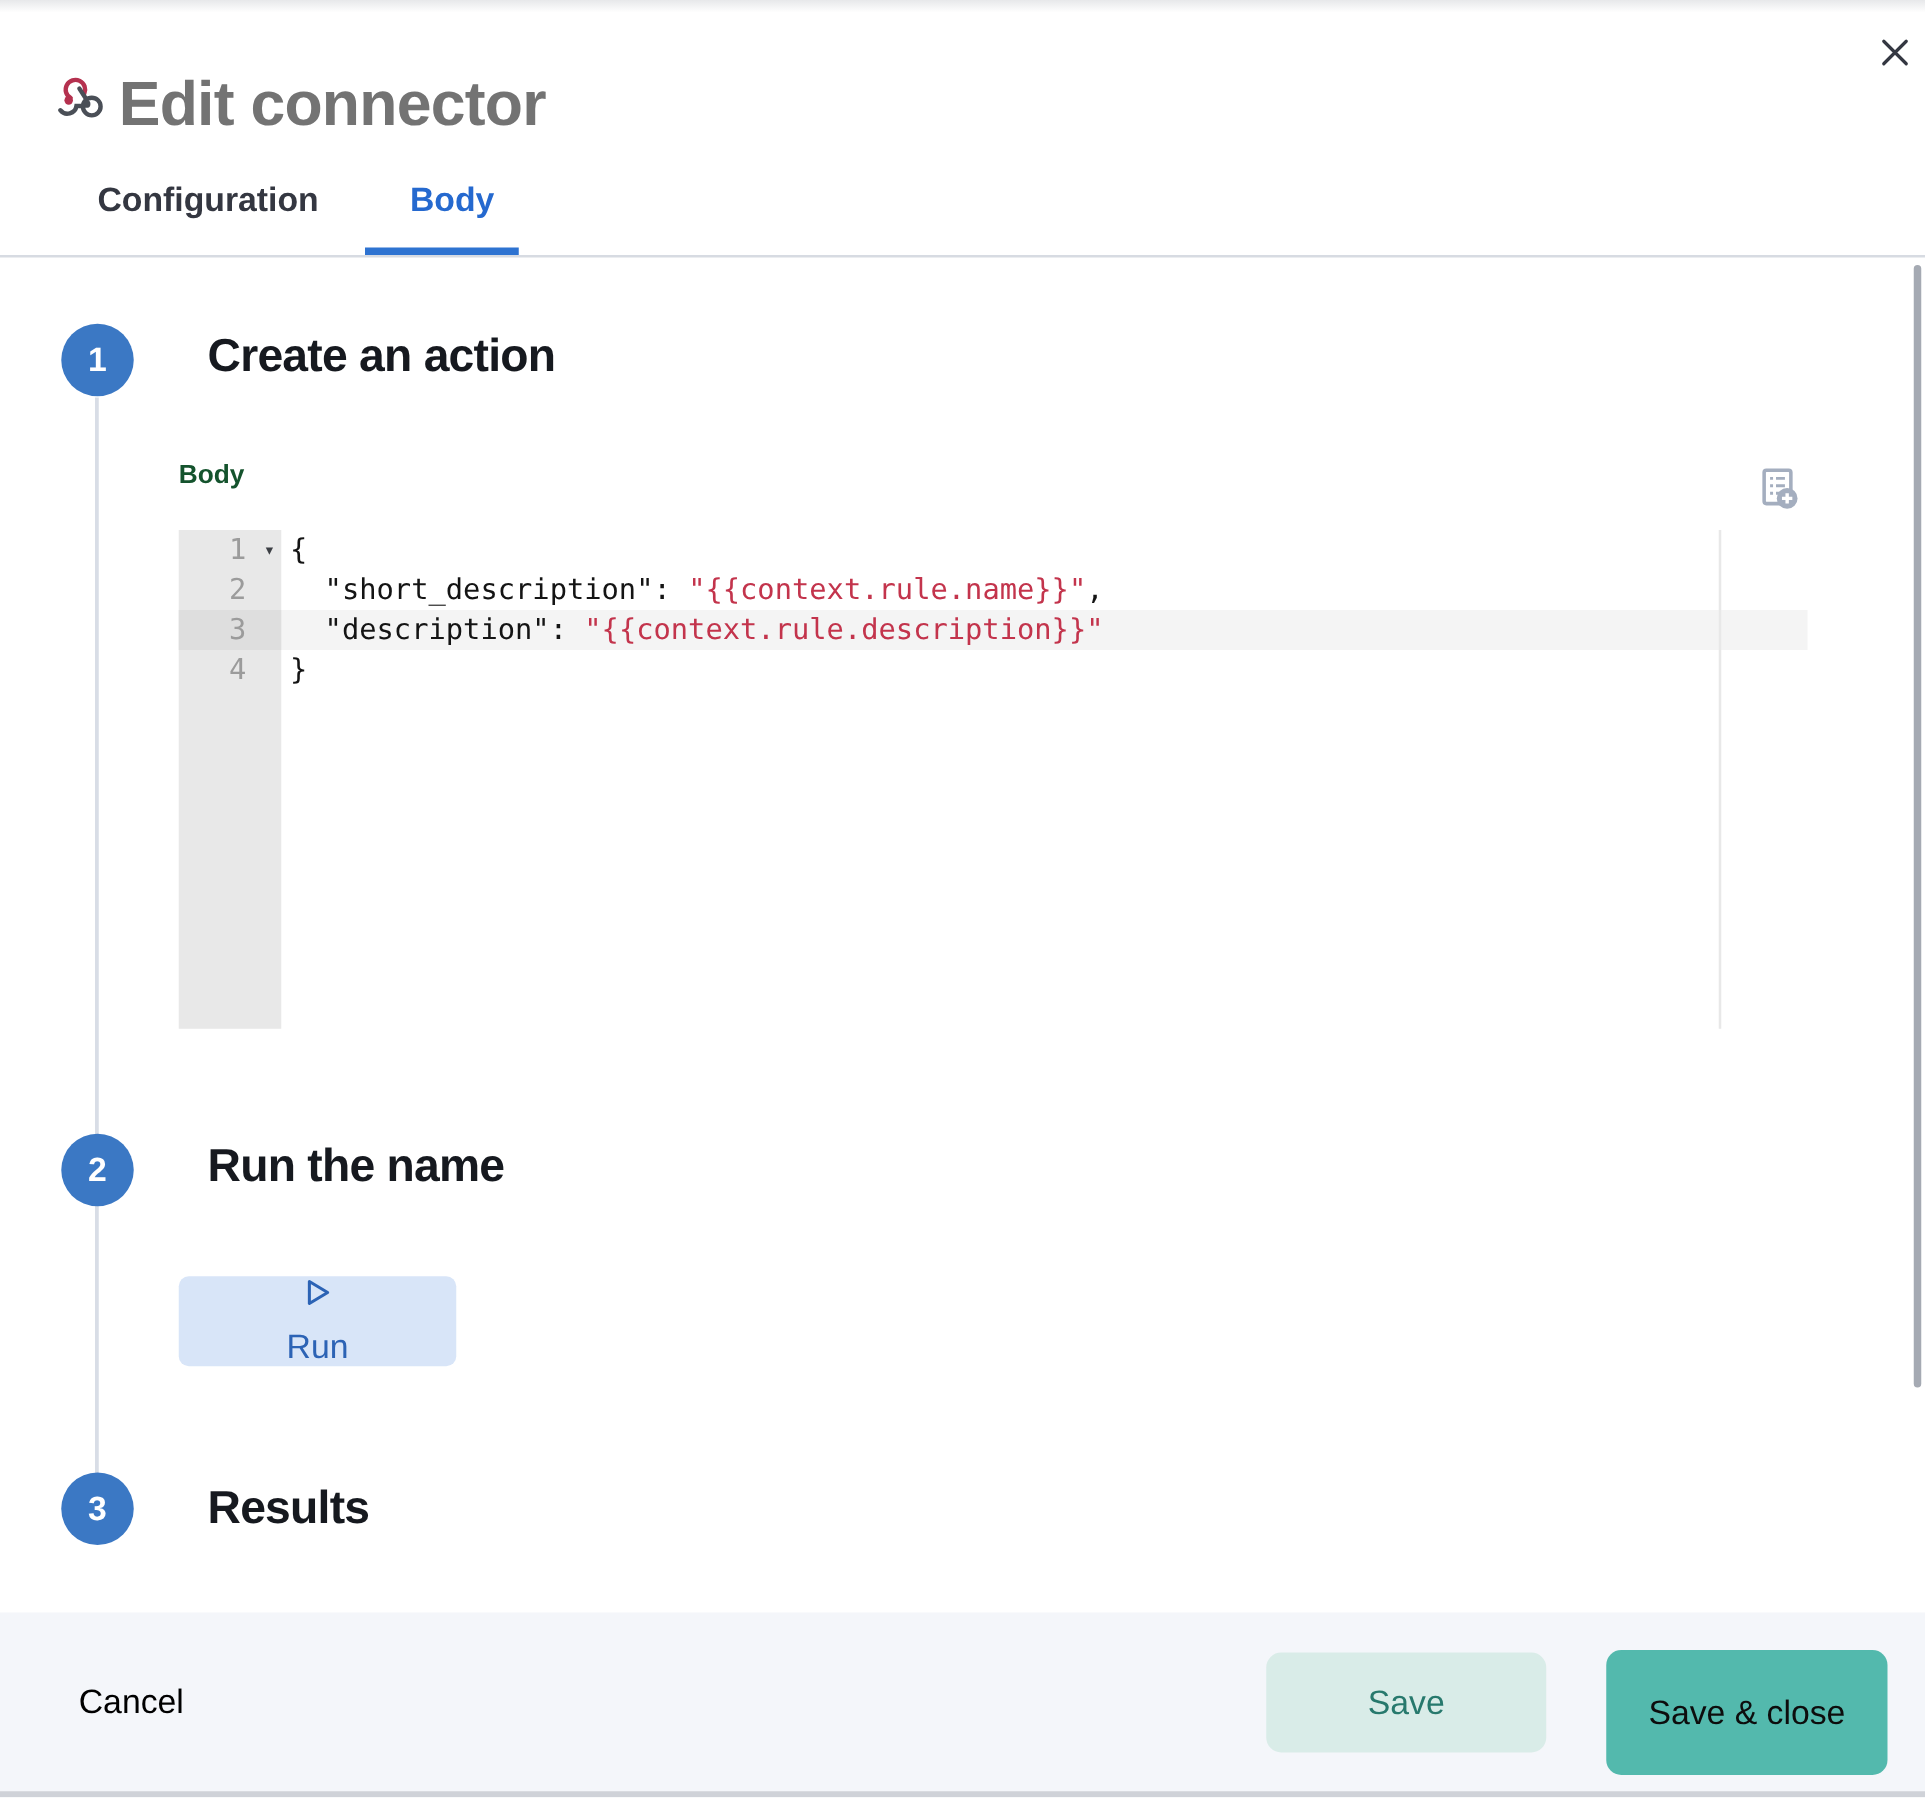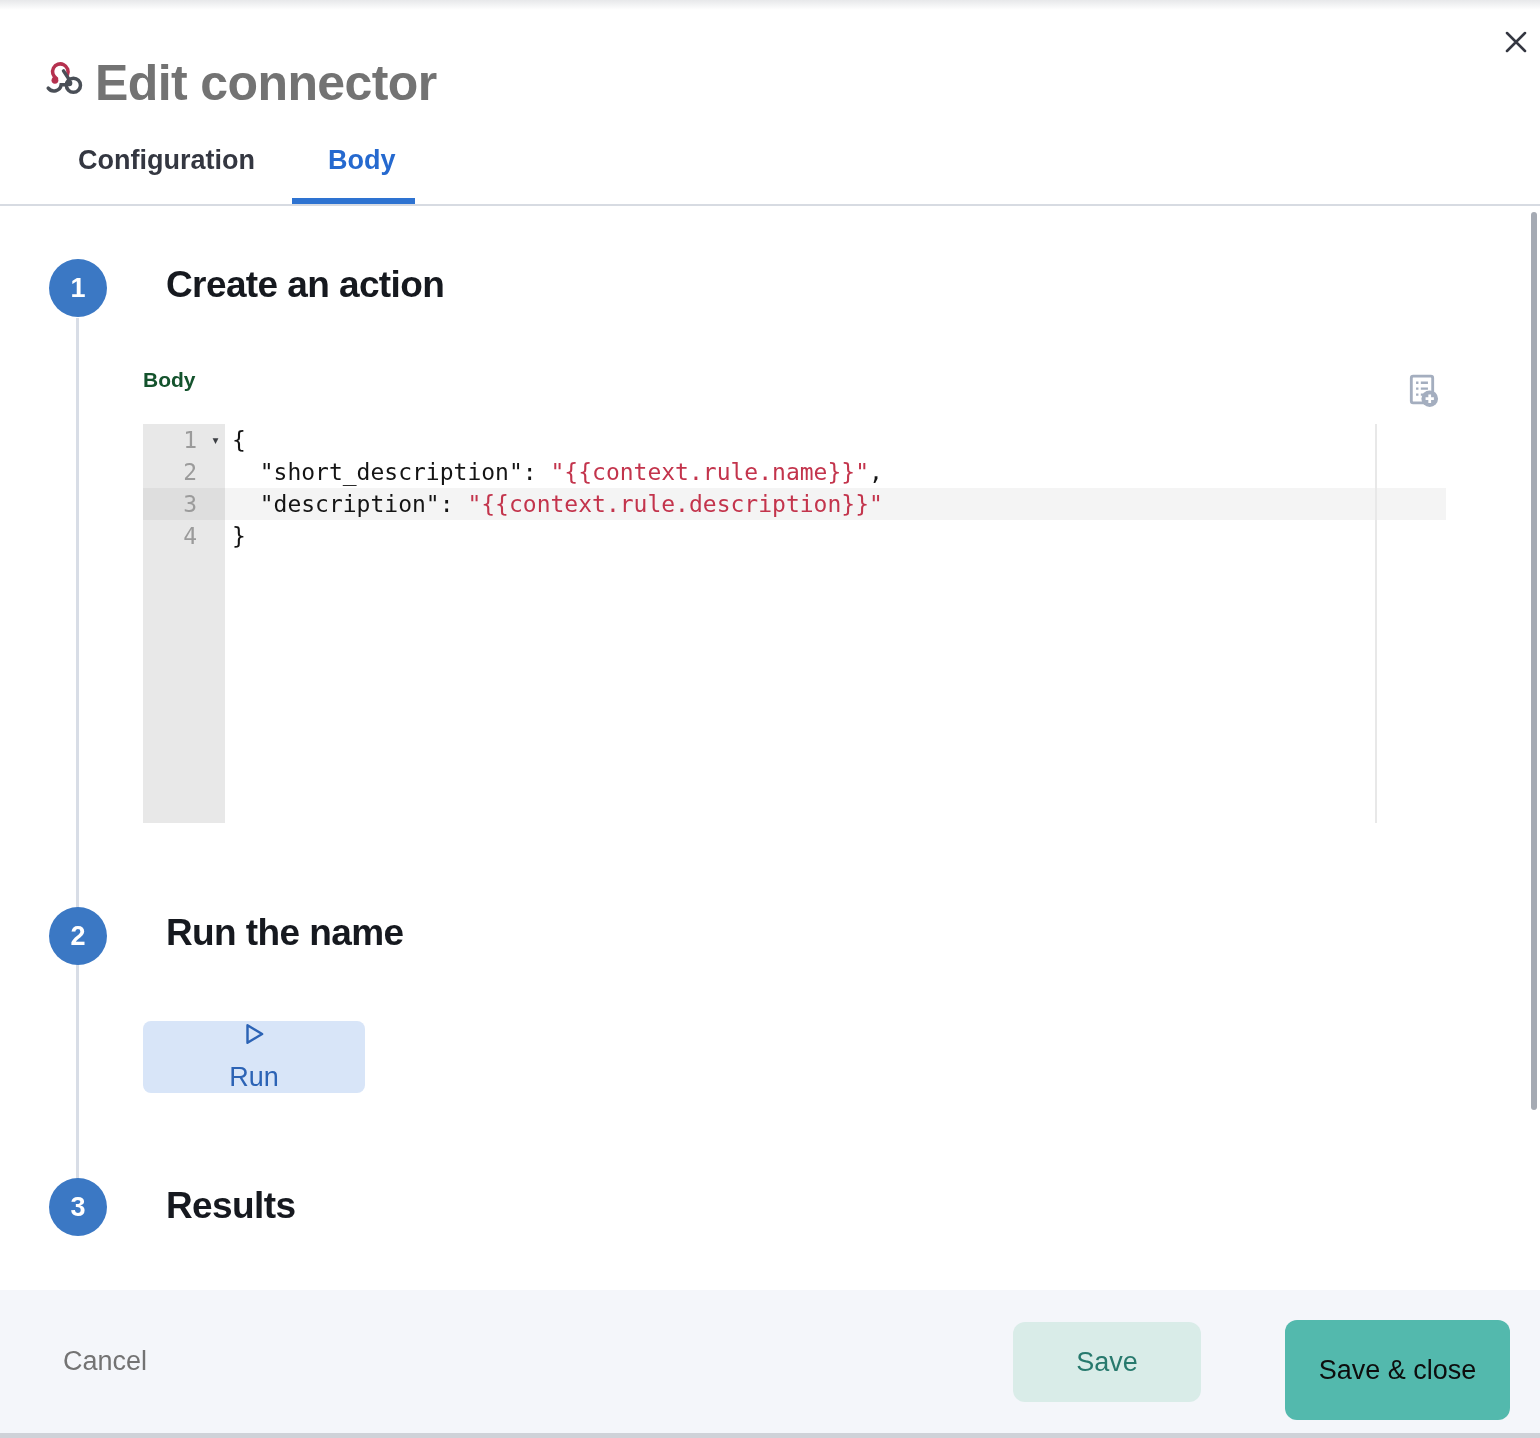--- a/index.html
+++ b/index.html
@@ -59,22 +59,22 @@
   
   .run-btn { position:absolute; left:143px; top:1021px; width:222px; height:72px;
     border:none; border-radius:8px; background:#d8e5f8; cursor:pointer;
     display:flex; align-items:center; justify-content:center; gap:15px;flex-direction:column; }
   .run-btn span { font-size:27px; font-weight:500; color:#2c63b5; font-family:inherit; }
 
   
   .footer { position:absolute; left:0; top:1290px; width:1540px; height:148px; background:#f4f6fa; }
   .footer-edge { position:absolute; left:0; top:1433px; width:1540px; height:5px; background:#cfd2d8; }
   .cancel-btn { position:absolute; left:63px; top:1346px; background:none; border:none; cursor:pointer;
-    font-size:27px; font-weight:500; color:#737373; font-family:inherit; }
-  .save-btn { position:absolute; left:1013px; top:1322px; width:188px; height:80px;
+    font-size:27px; font-weight:500; color:#000000; font-family:inherit; }
+  .save-btn { position:absolute; left:1013px; top:1322px; width:224px; height:80px;
     border:none; border-radius:12px; background:#d9ece8; cursor:pointer;
     font-size:27px; font-weight:500; color:#27796d; font-family:inherit; }
   .saveclose-btn { position:absolute; left:1285px; top:1320px; width:225px; height:100px;
     border:none; border-radius:12px; background:#53b9ad; cursor:pointer;
     font-size:27px; font-weight:500; color:#0d0d0d; font-family:inherit; }
 
   .scroll-thumb { position:absolute; left:1531px; top:212px; width:6px; height:898px;
     background:#a5aab3; border-radius:3px; }
 </style>
 </head>

